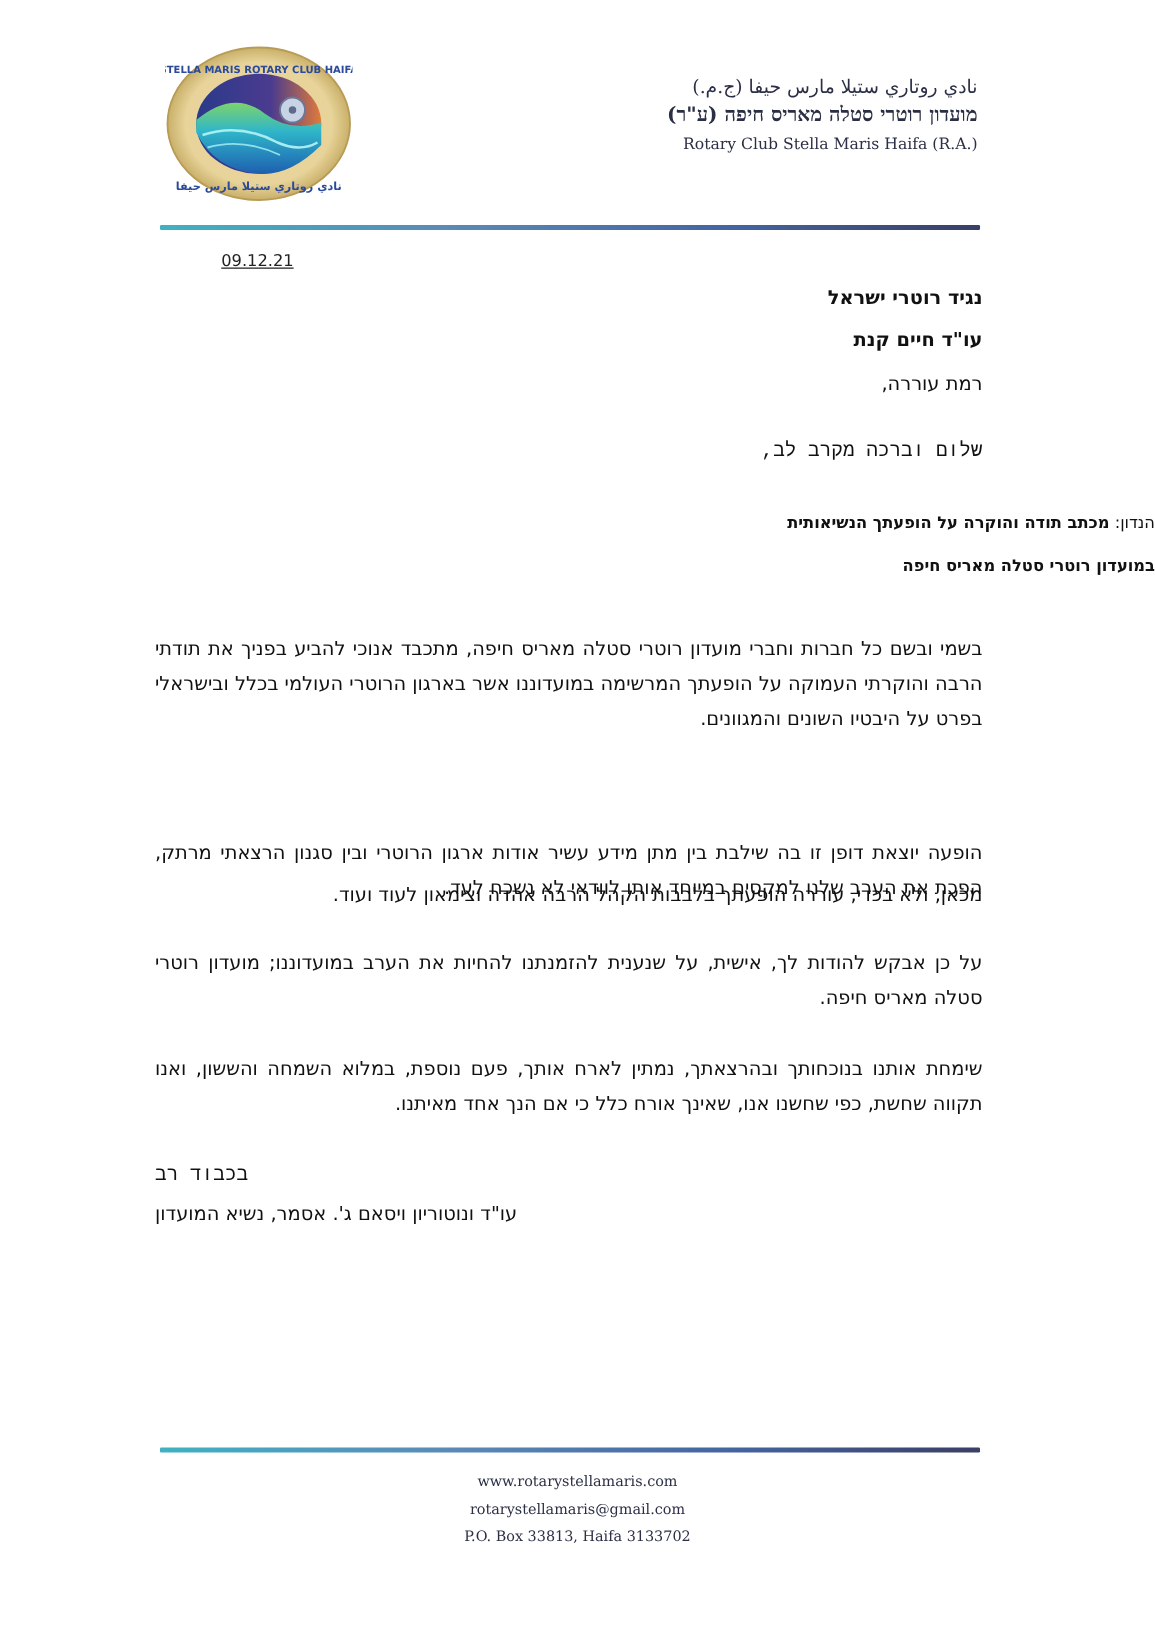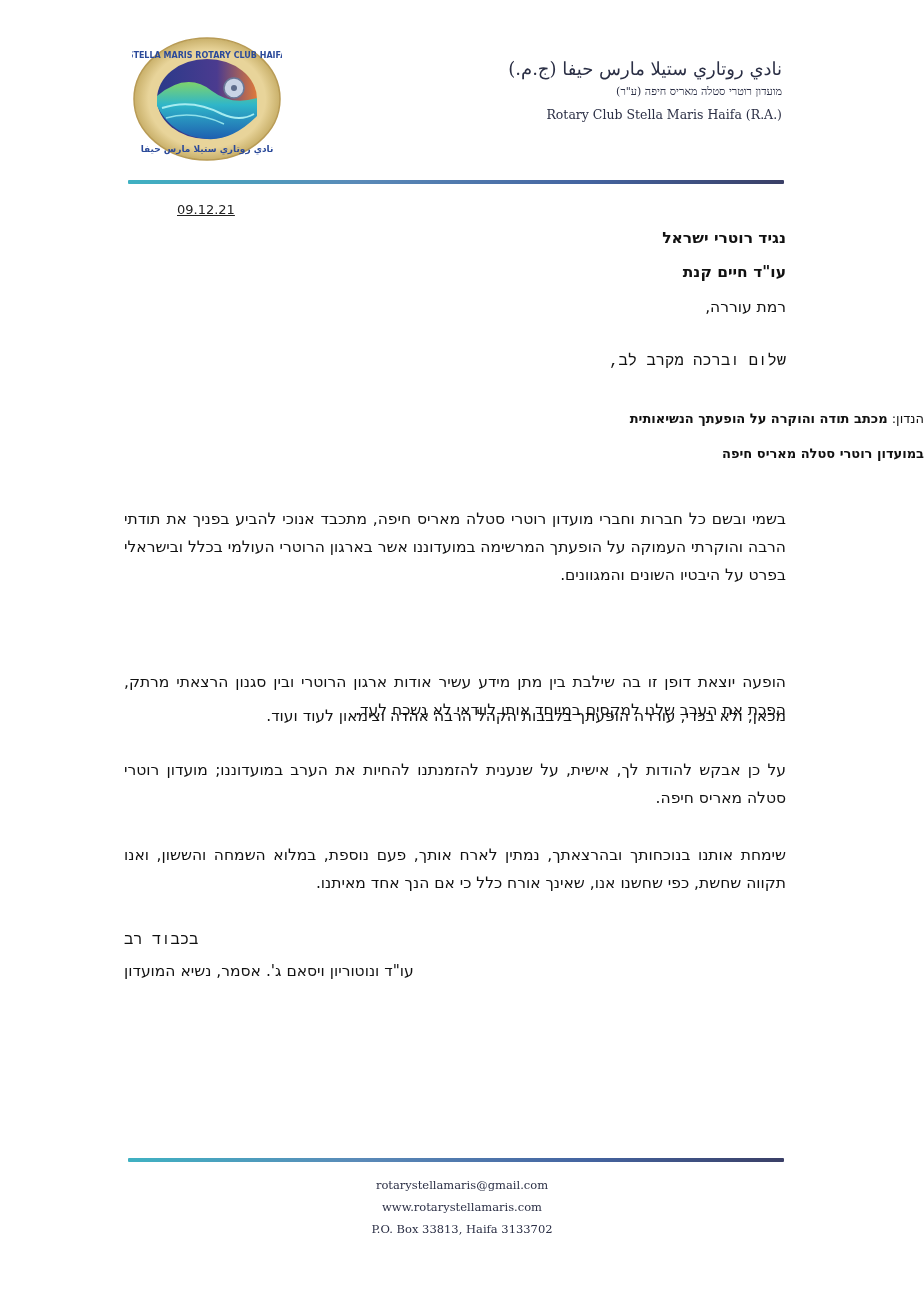--- a/index.html
+++ b/index.html
@@ -1,20 +1,20 @@
 <!DOCTYPE html>
 <html><head>
 <meta charset="utf-8">
 <style>
   html, body { margin:0; padding:0; background:#ffffff; }
   body { width:924px; height:1306px; position:relative; overflow:hidden; font-family:"DejaVu Sans", sans-serif; color:#111; }
   .logo { position:absolute; left:132px; top:36px; width:150px; height:126px; }
   .header-text { position:absolute; right:142px; top:58px; text-align:right; font-family:"DejaVu Serif", serif; color:#2b2f45; }
-  .header-text .ar { font-size:18px; line-height:22px; }
-  .header-text .he { font-size:11px; font-weight:normal; line-height:24px;text-align:right; }
+  .header-text .ar { font-size:15px; line-height:22px; }
+  .header-text .he { font-size:16px; font-weight:bold; line-height:24px;text-align:right; }
   .header-text .en { font-size:12.5px; line-height:22px; }
   .rule { position:absolute; left:128px; width:656px; height:4px; background:linear-gradient(90deg,#3fb1c2 0%,#5a8ab8 35%,#4464a0 70%,#3a3f66 100%); border-radius:1px; }
   .date { position:absolute; left:141px; top:202px; font-size:13px; text-decoration:underline; color:#222;margin-left:36px; }
   .rtl { direction:rtl; text-align:right; position:absolute; right:138px; font-size:15.5px; }
   .bold { font-weight:bold; }
   .subject { position:absolute; left:0; right:0; direction:rtl; text-align:right; font-size:13px; }
   .para { position:absolute; right:138px; left:124px; direction:rtl; text-align:justify; text-align-last:right; font-size:15.5px; line-height:28px; }
   .footer { position:absolute; left:0; right:0; text-align:center; font-family:"DejaVu Serif", serif; font-size:11.5px; color:#2b2f45; line-height:22px; }
 </style>
 </head>
@@ -79,16 +79,16 @@
 <div class="rtl" style="right:auto; left:124px; top:931px; width:660px; text-align:left;font-family:Liberation Mono, monospace;">
   <div style="direction:rtl; display:inline-block;">בכבוד רב</div>
 </div>
 <div class="rtl" style="right:auto; left:124px; top:962px; width:660px; text-align:left;">
   <div style="direction:rtl; display:inline-block;">עו"ד ונוטוריון ויסאם ג'. אסמר, נשיא המועדון</div>
 </div>
 
 <div class="rule" style="top:1158px;"></div>
 
 <div class="footer" style="top:1174px;">
+  <div>www.rotarystellamaris.com</div>
   <div>rotarystellamaris@gmail.com</div>
-  <div>www.rotarystellamaris.com</div>
   <div>P.O. Box 33813, Haifa 3133702</div>
 </div>
 
 </body></html>

